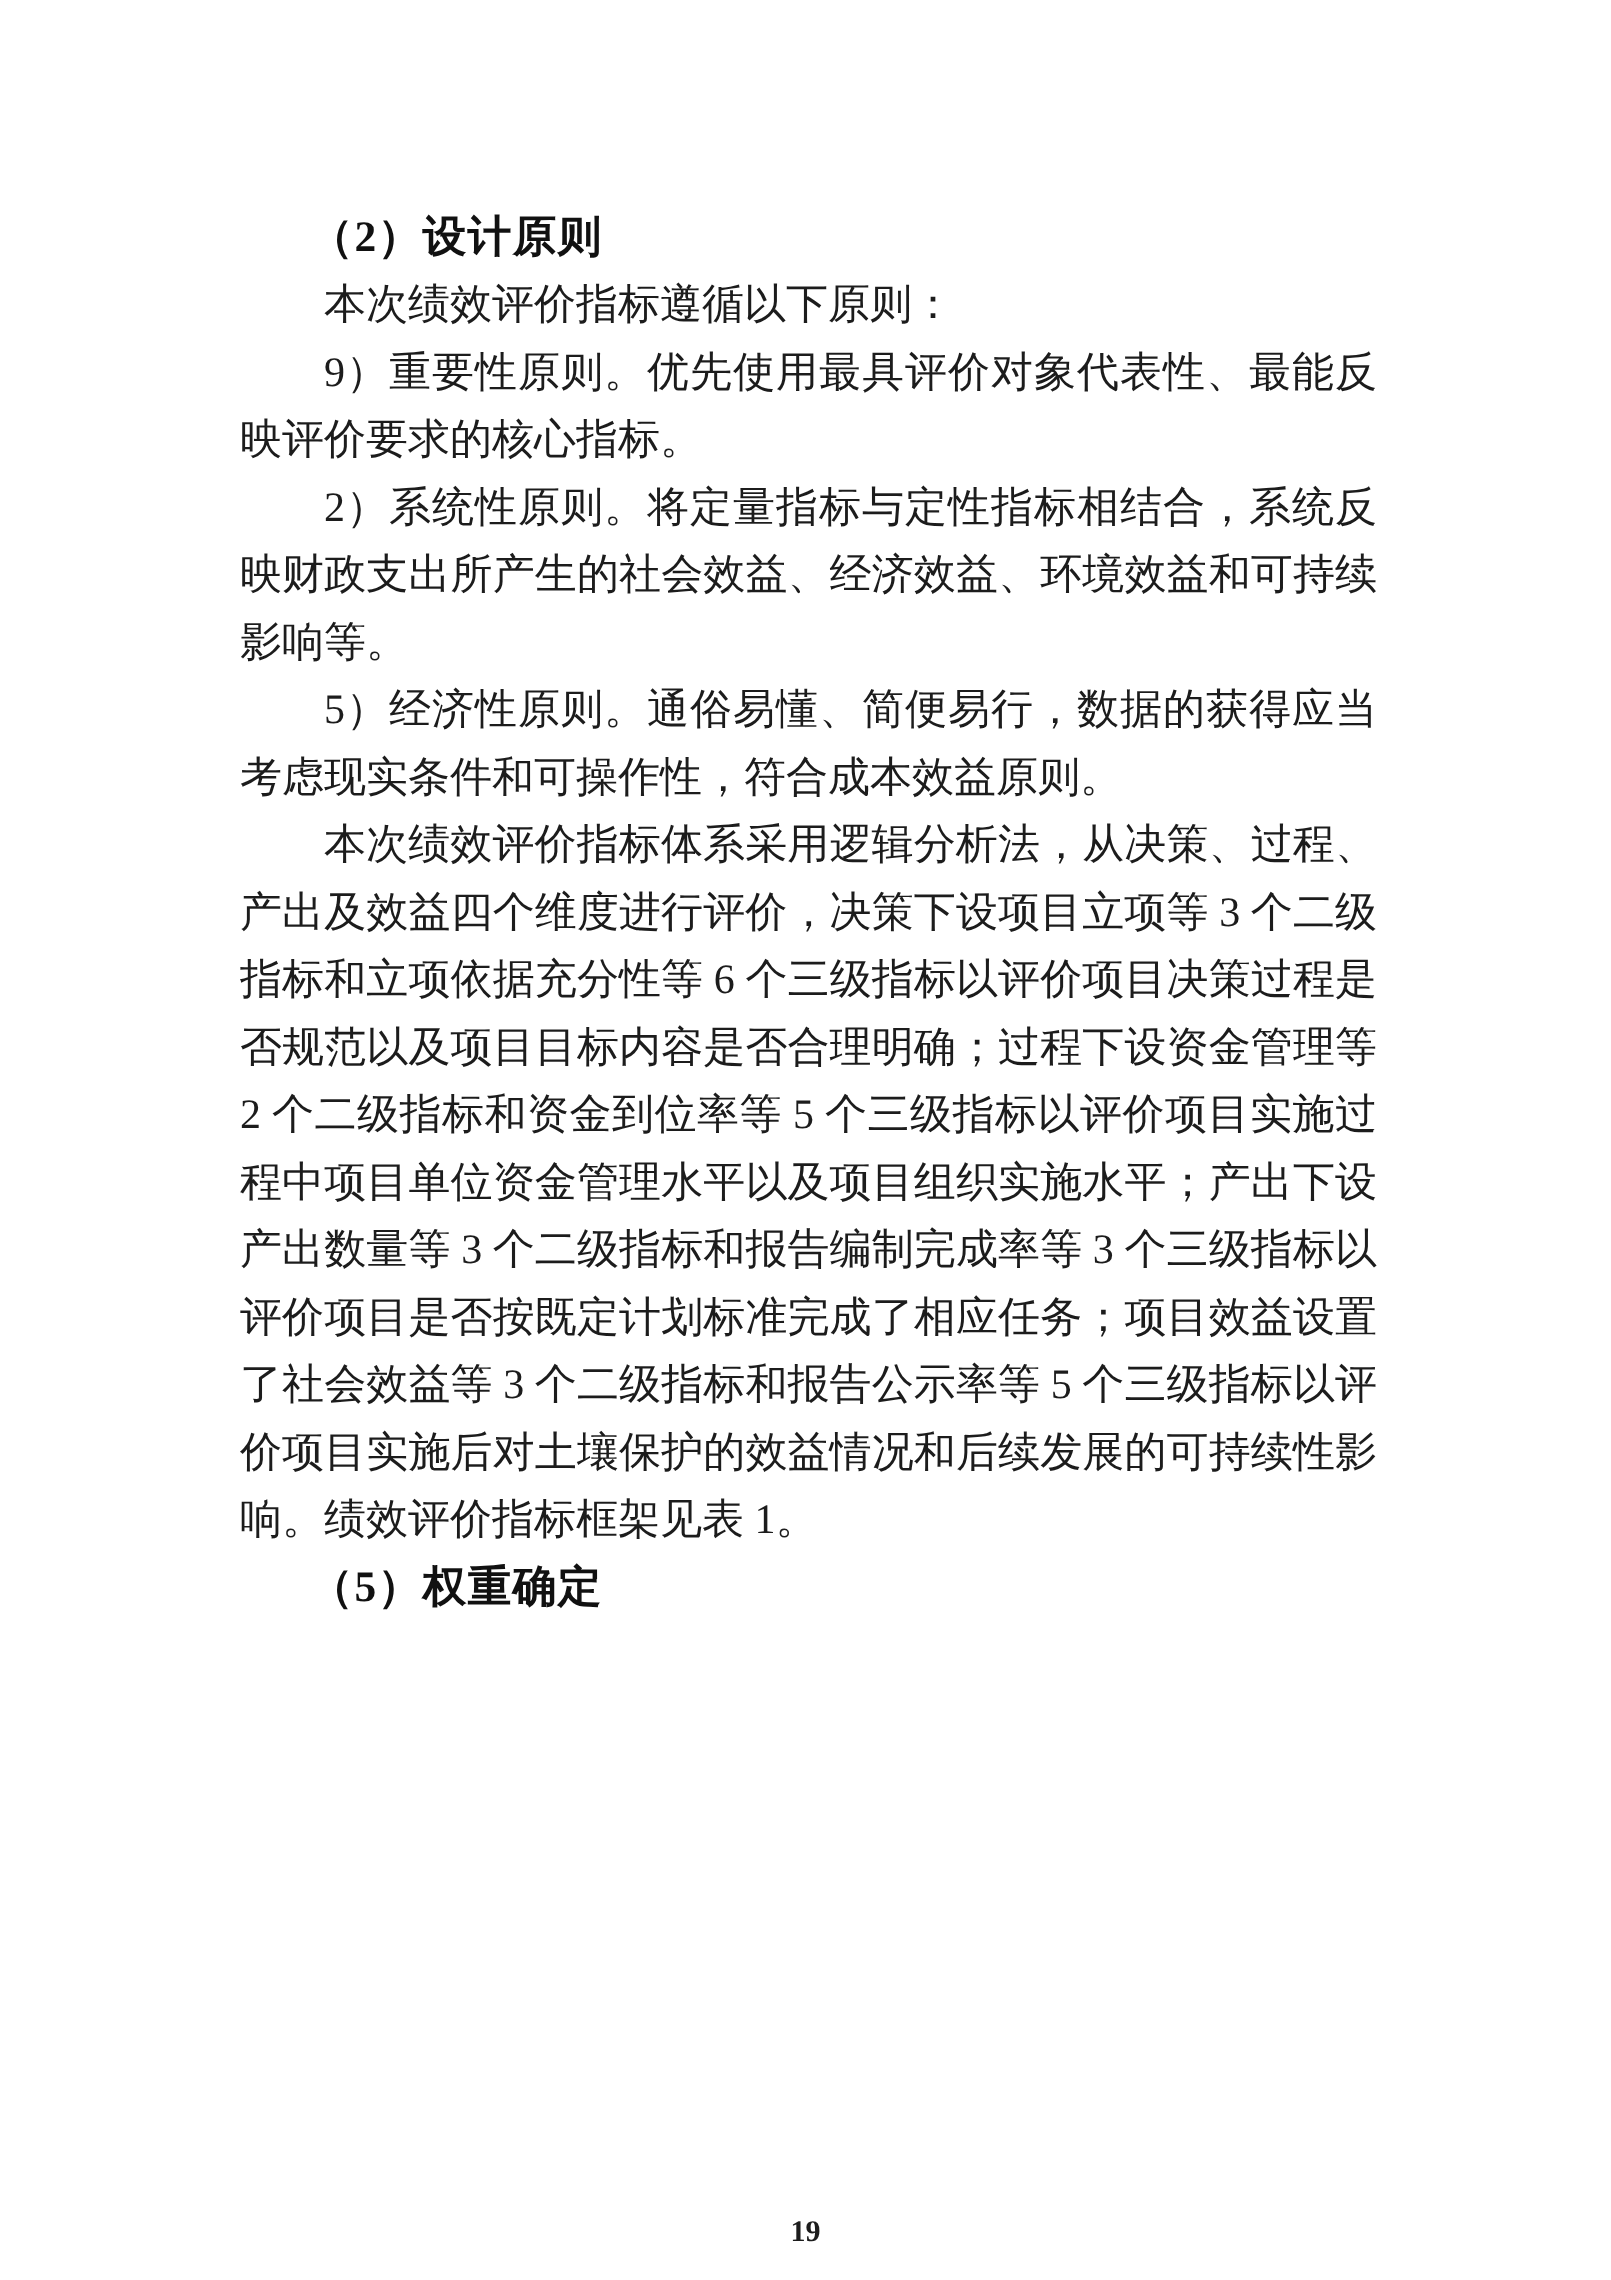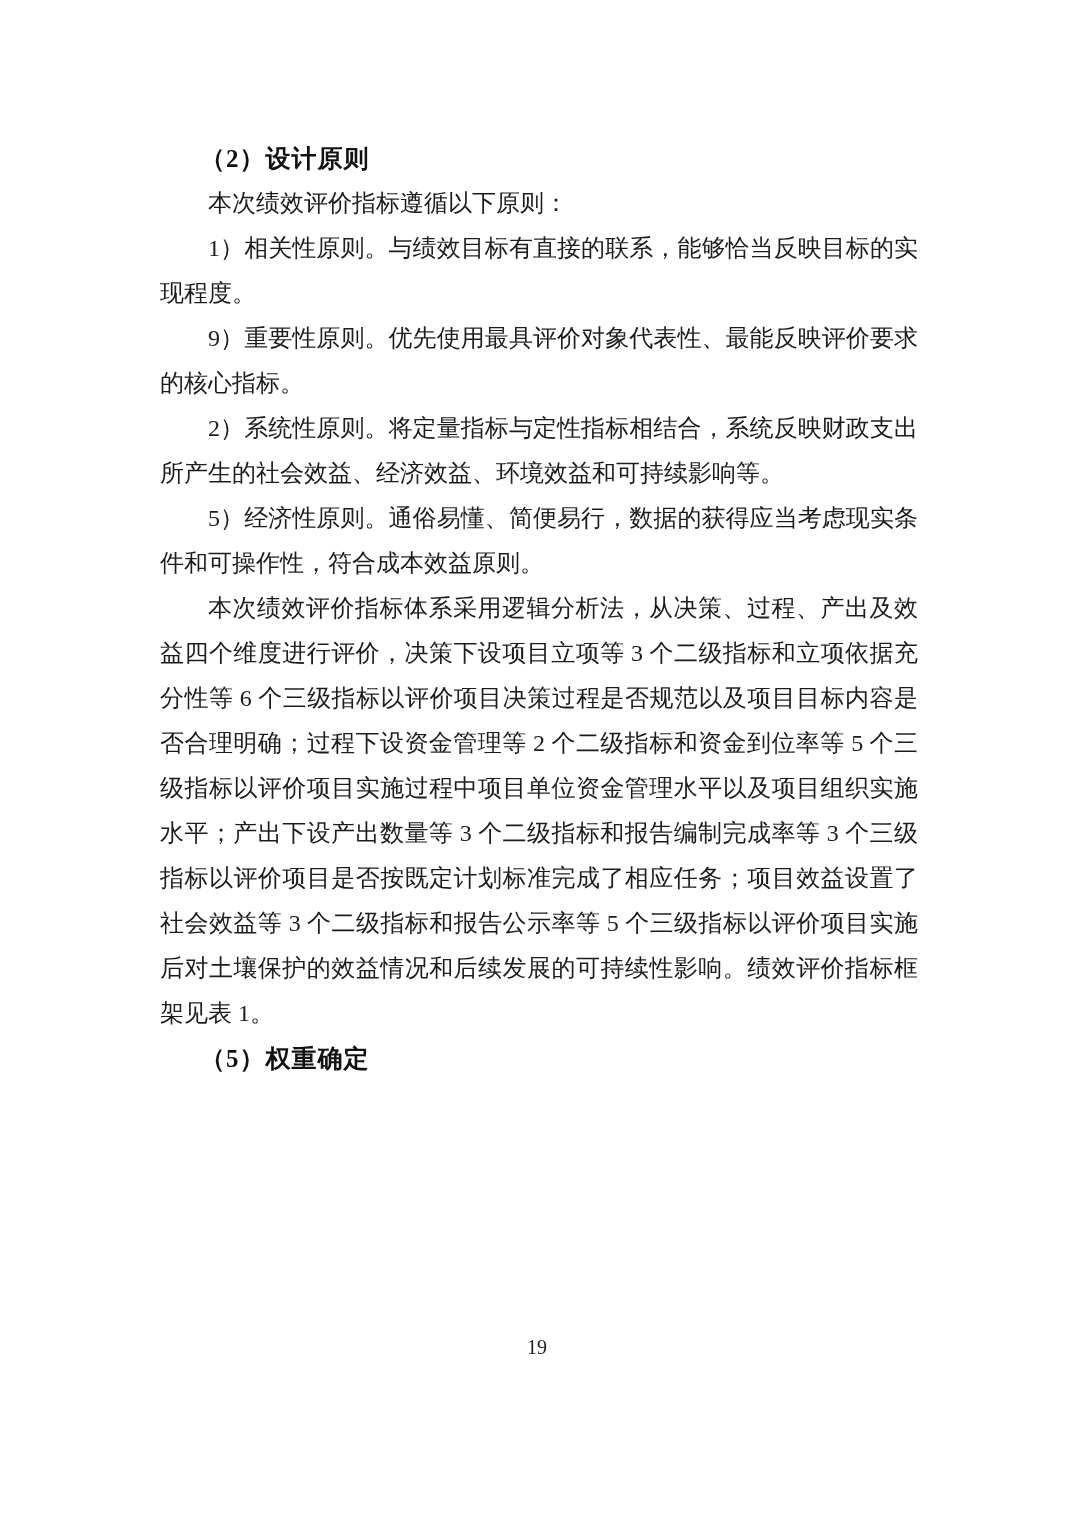--- a/index.html
+++ b/index.html
@@ -17,59 +17,59 @@
     color: #1c1c1c;
   }
   .doc-content {
     position: absolute;
     left: 160px;
     top: 136px;
     width: 758px;
   }
   .para {
     margin: 0;
-    font-size: 24px;
+    font-size: 28px;
     line-height: 45px;
     text-align: justify;
     text-indent: 2em;
     letter-spacing: 0px;
     word-break: break-all;
     font-weight: normal;
   }
   .heading {
     margin: 0;
-    font-size: 25px;
+    font-size: 29px;
     line-height: 45px;
     text-indent: 1.6em;
     font-weight: bold;
     letter-spacing: 1px;
     color: #111111;
   }
   .page-footer {
     position: absolute;
     left: 0;
     right: 0;
-    top: 1335px;
+    top: 1476px;
     text-align: center;
+    font-weight: bold;
   }
   .page-number {
     font-size: 20px;
     line-height: 24px;
     font-family: "Liberation Serif", "DejaVu Serif", serif;
     color: #1c1c1c;
   }
 </style>
 </head>
 <body>
 
 <div class="page">
   <div class="doc-content">
     <p class="heading">（2）设计原则</p>
     <p class="para">本次绩效评价指标遵循以下原则：</p>
-    <p class="para">1）相关性原则。与绩效目标有直接的联系，能够恰当反映目标的实现程度。</p>
     <p class="para">9）重要性原则。优先使用最具评价对象代表性、最能反映评价要求的核心指标。</p>
     <p class="para">2）系统性原则。将定量指标与定性指标相结合，系统反映财政支出所产生的社会效益、经济效益、环境效益和可持续影响等。</p>
     <p class="para">5）经济性原则。通俗易懂、简便易行，数据的获得应当考虑现实条件和可操作性，符合成本效益原则。</p>
     <p class="para">本次绩效评价指标体系采用逻辑分析法，从决策、过程、产出及效益四个维度进行评价，决策下设项目立项等 3 个二级指标和立项依据充分性等 6 个三级指标以评价项目决策过程是否规范以及项目目标内容是否合理明确；过程下设资金管理等 2 个二级指标和资金到位率等 5 个三级指标以评价项目实施过程中项目单位资金管理水平以及项目组织实施水平；产出下设产出数量等 3 个二级指标和报告编制完成率等 3 个三级指标以评价项目是否按既定计划标准完成了相应任务；项目效益设置了社会效益等 3 个二级指标和报告公示率等 5 个三级指标以评价项目实施后对土壤保护的效益情况和后续发展的可持续性影响。绩效评价指标框架见表 1。</p>
     <p class="heading">（5）权重确定</p>
   </div>
 
   <div class="page-footer">
     <span class="page-number">19</span>
   </div>

